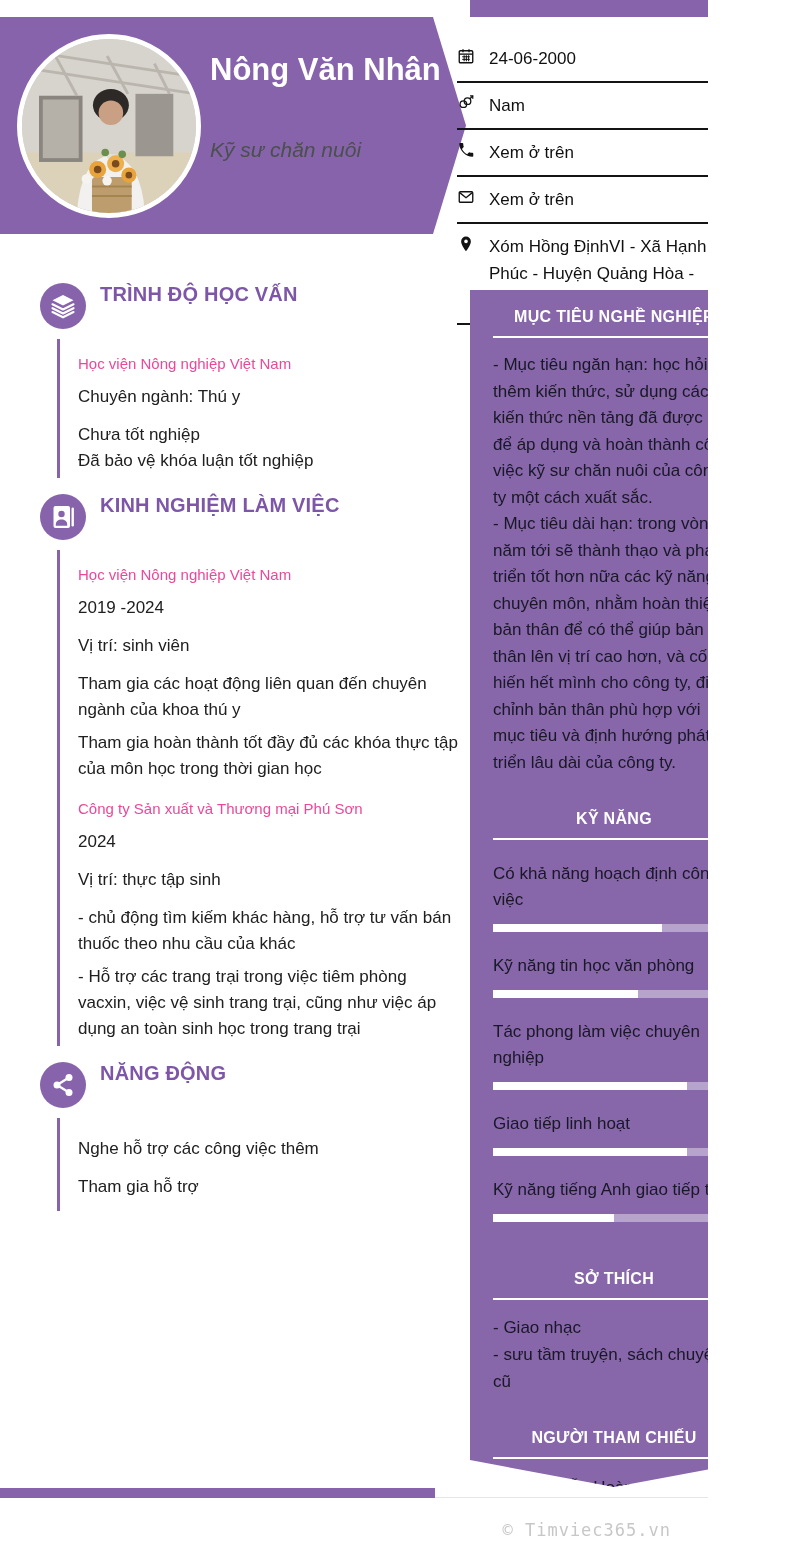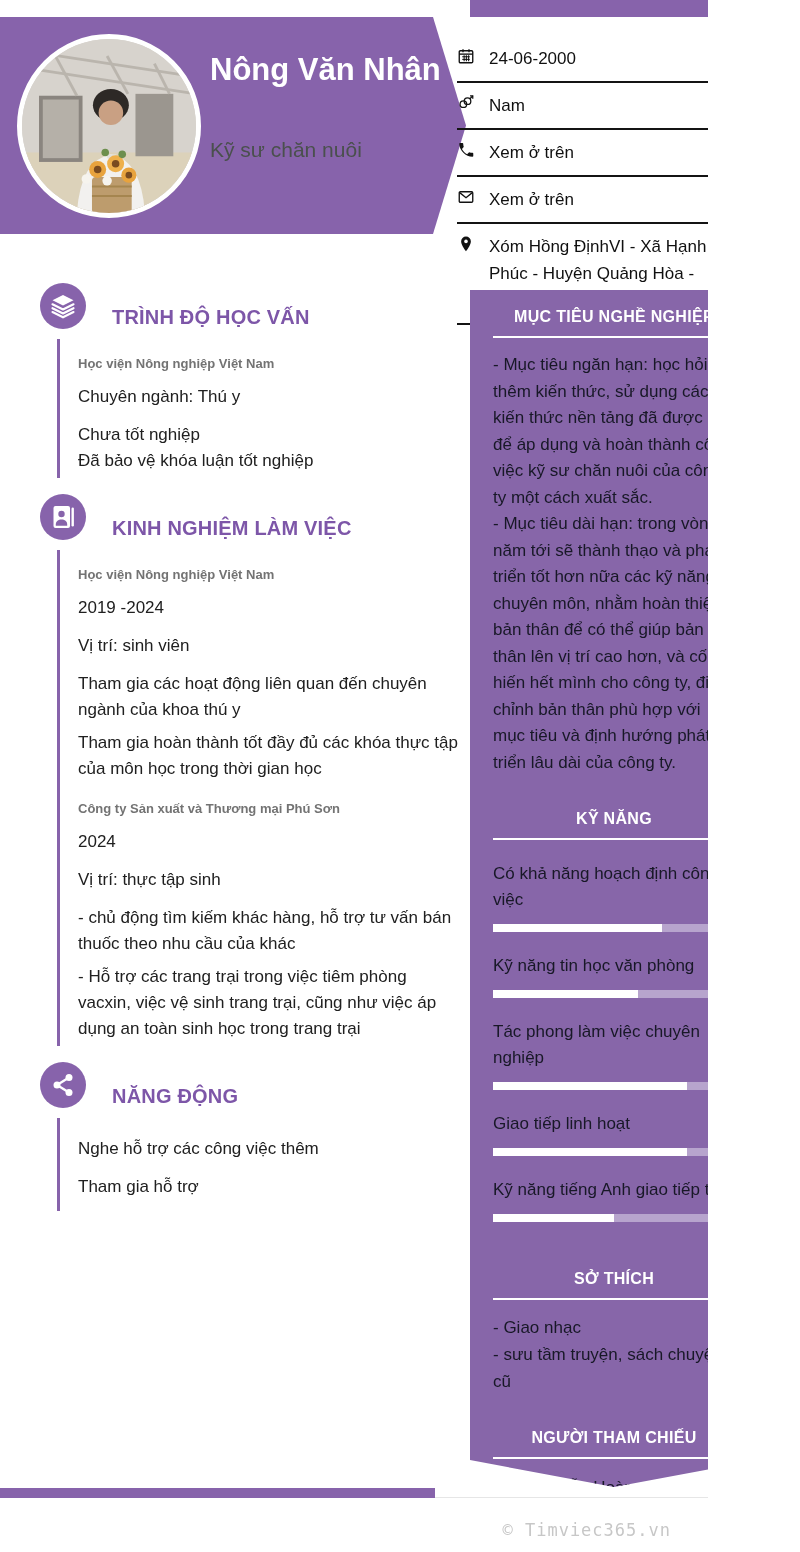--- a/index.html
+++ b/index.html
@@ -22,40 +22,40 @@
     position:absolute; left:17px; top:34px; width:184px; height:184px; border-radius:50%;
     border:5px solid #ffffff; overflow:hidden; background:#d6d2cc;
   }
   .photo svg { display:block; width:100%; height:100%; }
   .name {
     position:absolute; left:210px; top:50px; width:240px;
     font-size:31px; line-height:39px; font-weight:700; color:#ffffff;
   }
   .jobtitle {
     position:absolute; left:210px; top:138px; width:240px;
-    font-size:21px; color:#4a504d;
+    font-size:21px; color:#4a504d;font-style:italic;
   }
   
   .contact { position:absolute; left:457px; top:36px; width:266px; }
   .c-row {
     display:flex; align-items:flex-start; gap:10px;
     padding:9px 0 9px 0; border-bottom:2px solid #141414;
   }
   .c-ico { width:22px; flex:0 0 22px; padding-top:2px; }
   .c-ico svg { display:block; width:18px; height:18px; }
   .c-txt { font-size:17px; line-height:27px; color:#101010; }
   
   .leftcol { position:absolute; left:40px; top:283px; width:420px; }
-  .sec-head { display:flex; align-items:flex-end; gap:26px; }
+  .sec-head { display:flex; align-items:flex-start; gap:14px; }
   .sec-head svg { display:block; width:46px; height:46px; }
   .sec-title { font-size:20px; font-weight:700; color:#7d56a8; letter-spacing:.2px; }
   .sec-body {
     margin:10px 0 16px 17px; border-left:3px solid #8763ab; padding:6px 0 4px 18px;
   }
-  .entry-title { font-size:13px; font-weight:700; color:#737373; line-height:26px; margin:6px 0 7px 0; }
+  .entry-title { font-size:15px; font-weight:400; color:#ec4899; line-height:26px; margin:6px 0 7px 0; }
   .line { font-size:17px; color:#202020; line-height:26px; margin:7px 0; }
   .line.tight { margin:0; }
   .job + .job { margin-top:14px; }
   
   .panel {
     position:absolute; left:470px; top:290px; width:288px; height:1197px;
     background:#8766a9; padding:0 23px; color:#181827;
     clip-path:polygon(0 0, 100% 0, 100% calc(100% - 27px), 50% 100%, 0 calc(100% - 27px));
   }
   .p-title {

